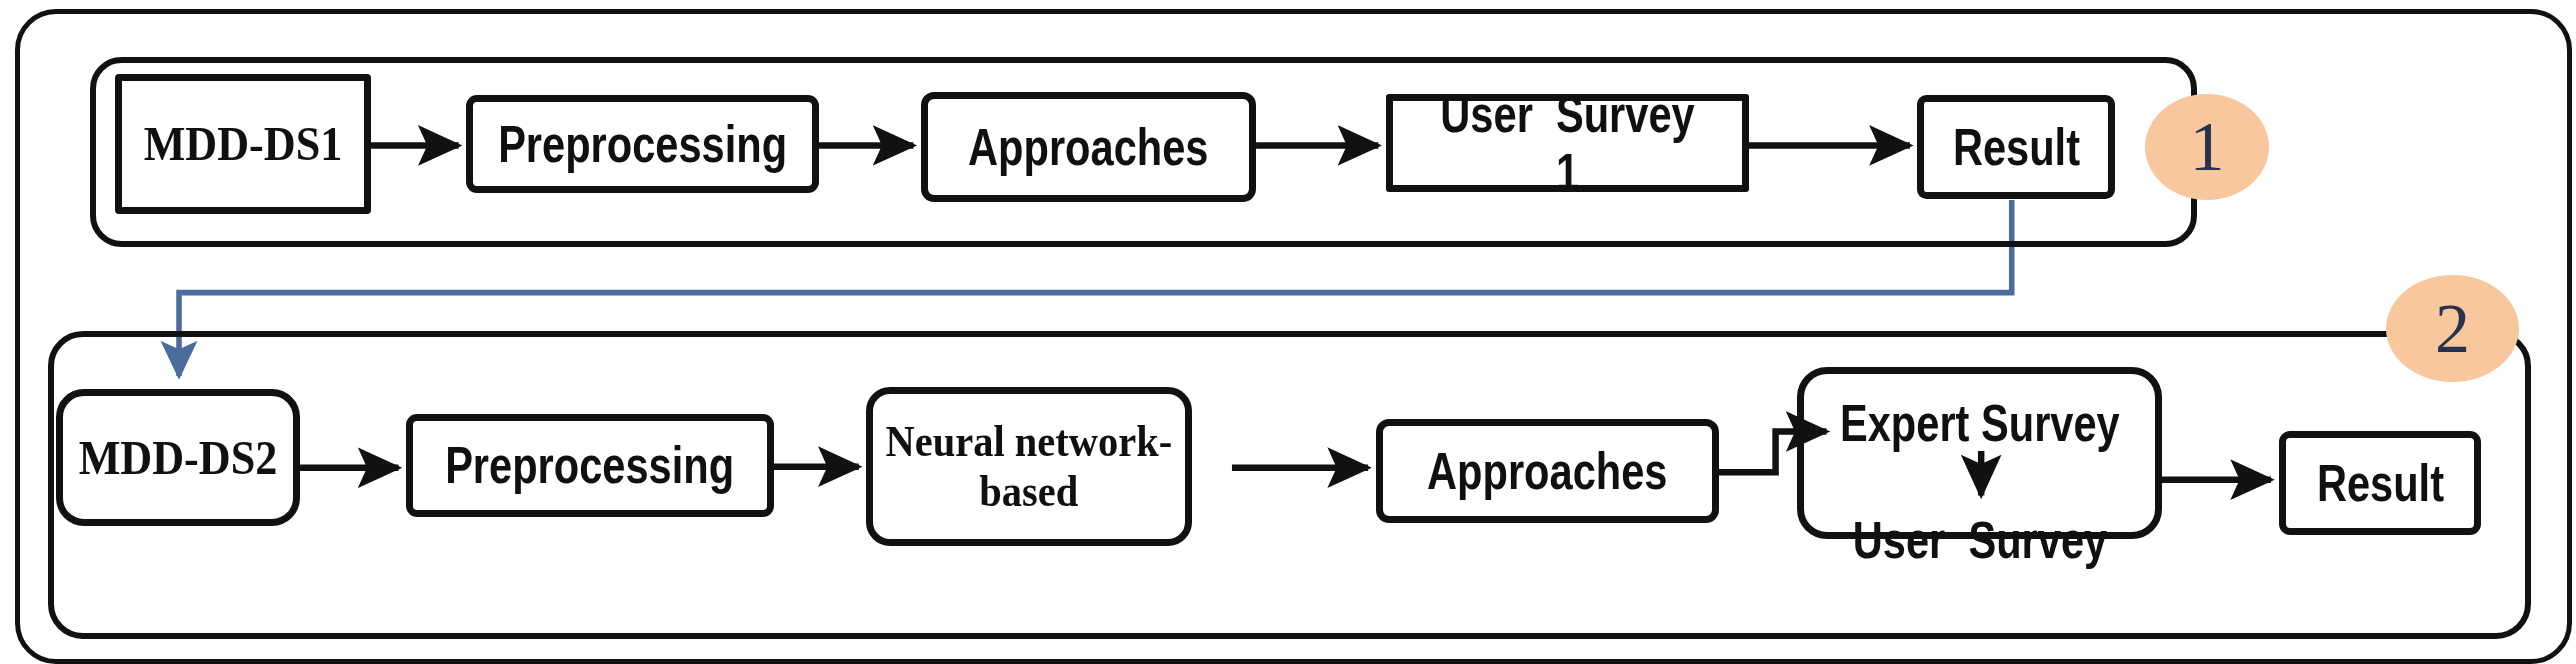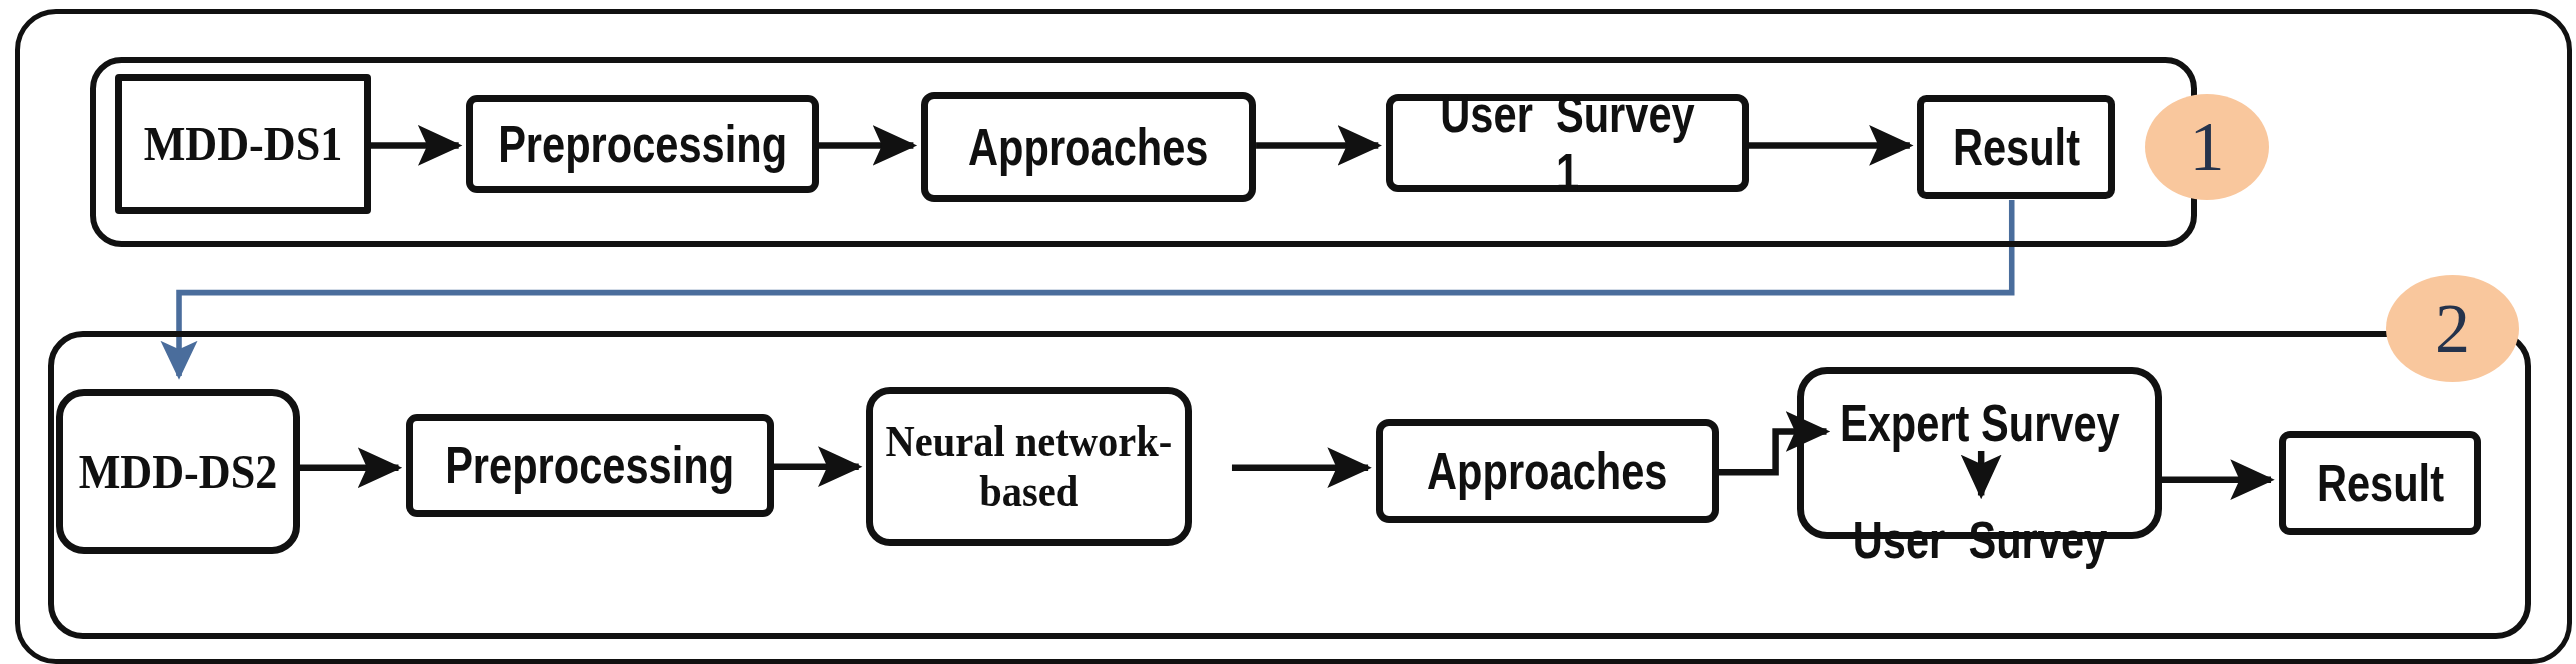--- a/index.html
+++ b/index.html
@@ -38,23 +38,23 @@
   }
   .node.hollow{background:transparent;}
   .label{display:inline-block;white-space:pre-wrap;line-height:1.12;}
   .sans-label{font-family:"Liberation Sans",sans-serif;font-weight:700;font-size:52px;transform:scaleX(0.80);transform-origin:center;}
   .serif-label{font-family:"Liberation Serif",serif;font-weight:700;font-size:48px;transform:scaleX(0.92);transform-origin:center;}
   .serif-label.small{font-size:44px;}
   
   #node-mdd-ds1{left:115px;top:74px;width:256px;height:140px;border-radius:4px;}
   #node-preprocessing-1{left:466px;top:95px;width:353px;height:98px;border-radius:11px;}
   #node-approaches-1{left:921px;top:92px;width:335px;height:110px;border-radius:13px;}
-  #node-user-survey-1{left:1386px;top:94px;width:363px;height:98px;border-radius:12px;}
+  #node-user-survey-1{left:1386px;top:94px;width:363px;height:98px;border-radius:3px;}
   #node-result-1{left:1917px;top:95px;width:198px;height:104px;border-radius:9.3px;}
-  #node-mdd-ds2{left:56px;top:389px;width:244px;height:165px;border-radius:28px;}
+  #node-mdd-ds2{left:56px;top:389px;width:244px;height:137px;border-radius:28px;}
   #node-preprocessing-2{left:406px;top:414px;width:368px;height:103px;border-radius:11px;}
   #node-neural{left:866px;top:387px;width:326px;height:159px;border-radius:24px;}
   #node-approaches-2{left:1376px;top:419px;width:343px;height:104px;border-radius:13px;}
   #node-survey-box{left:1797px;top:367px;width:365px;height:172px;border-radius:30px;display:block;}
   #node-result-2{left:2279px;top:431px;width:202px;height:104px;border-radius:11px;}
   .survey-label{position:absolute;left:0;right:0;text-align:center;}
   #survey-label-top{top:20.4px;}
   #survey-label-bottom{top:137px;}
   
   .badge{

